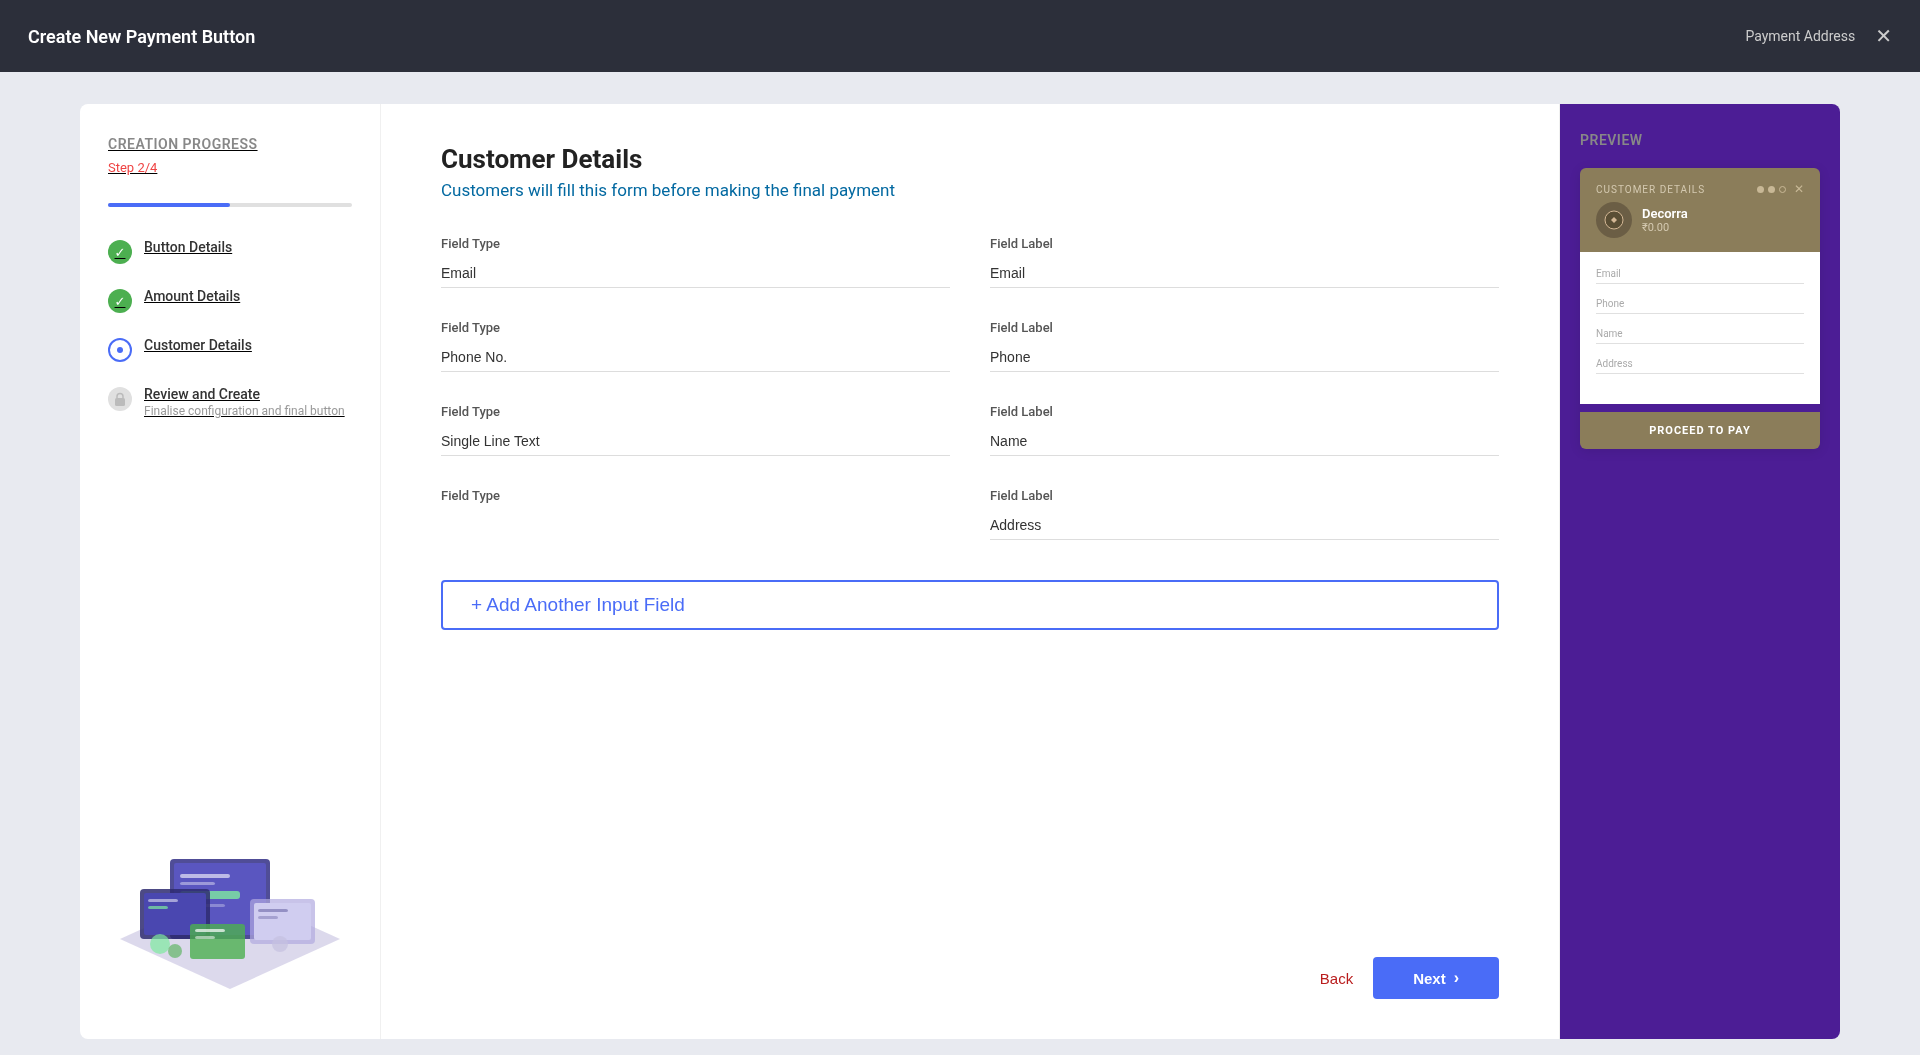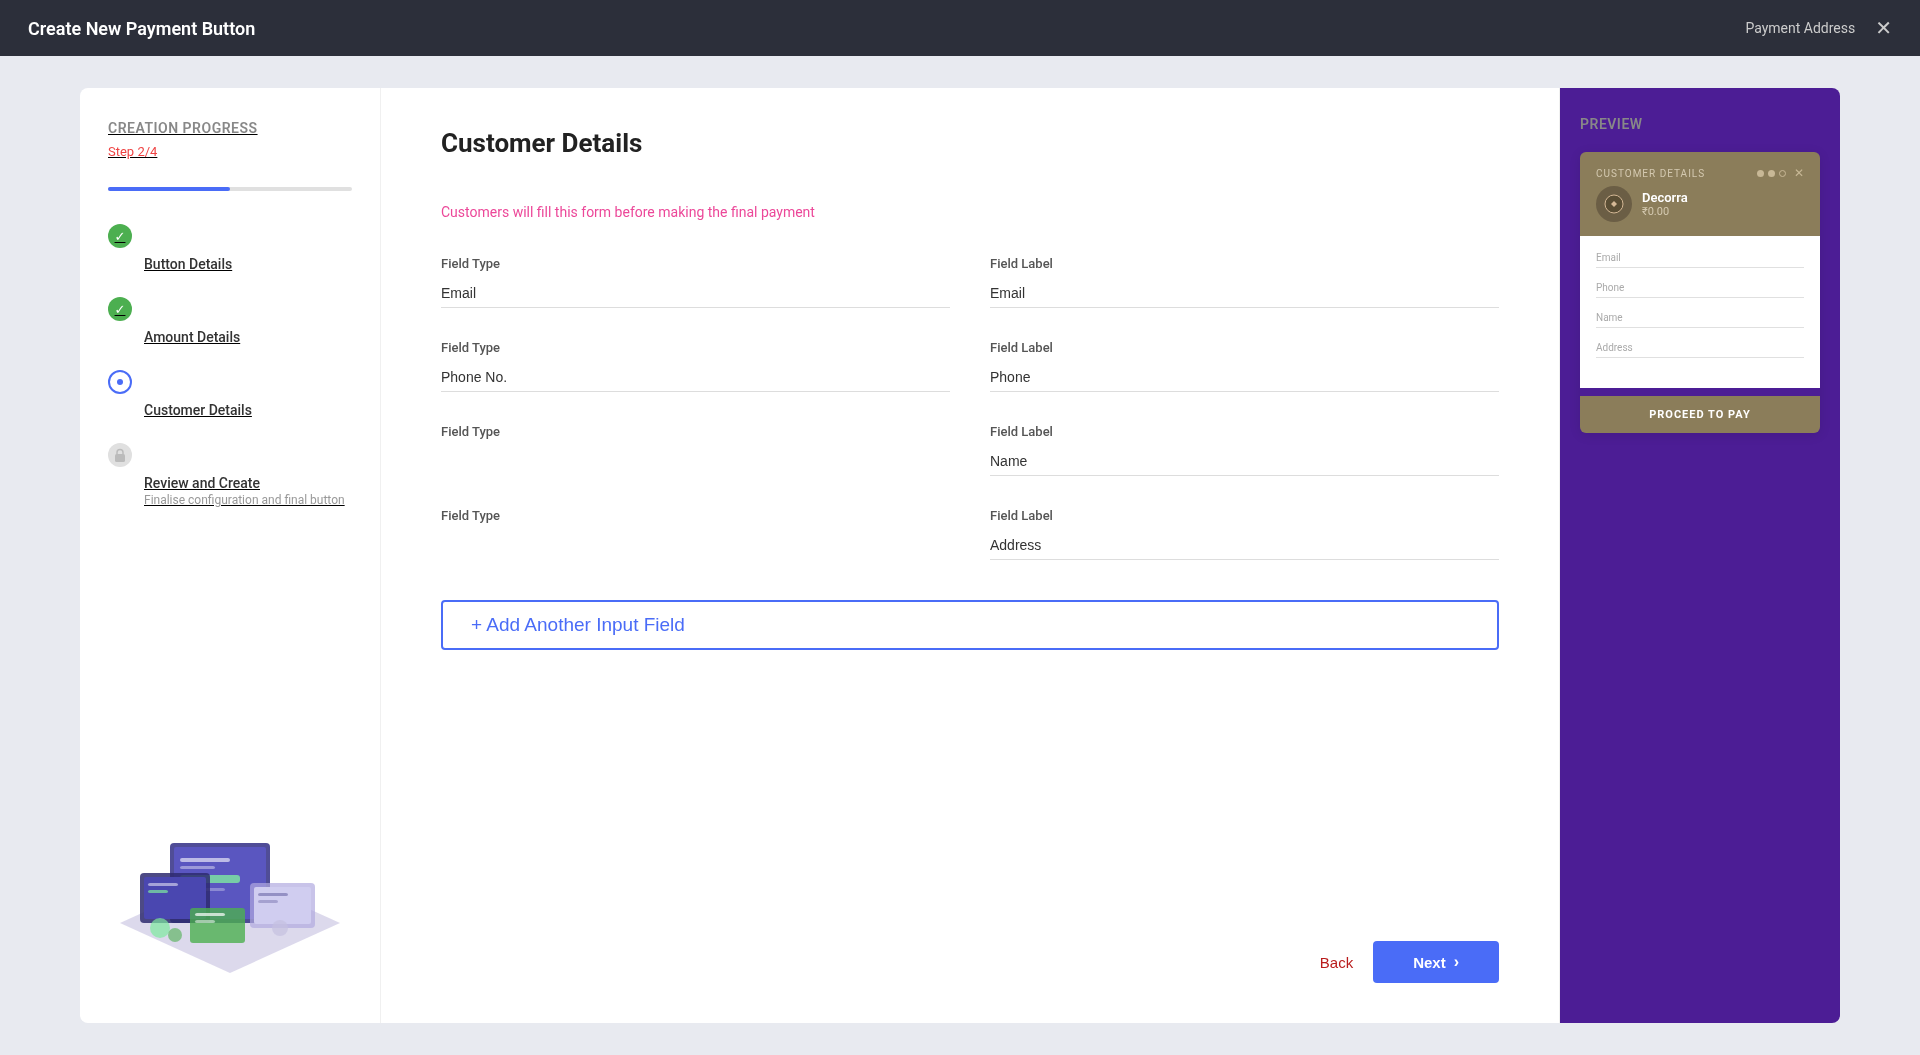--- a/index.html
+++ b/index.html
@@ -6,21 +6,21 @@
     body {
       font-family: -apple-system, BlinkMacSystemFont, 'Segoe UI', Roboto, sans-serif;
       background: #e8eaf0;
       min-height: 1055px;
       width: 1920px;
     }
 
     
     .topbar {
       background: #2c2f3a;
-      height: 56px;
+      height: 72px;
       display: flex;
       align-items: center;
       justify-content: space-between;
       padding: 0 28px;
       color: #fff;
     }
     .topbar-title {
       font-size: 18px;
       font-weight: 600;
       color: #fff;
@@ -120,21 +120,20 @@
     }
     .step-icon.locked {
       background: #e0e0e0;
       color: #aaa;
       font-size: 12px;
     }
     .step-text .step-name {
       font-size: 14px;
       font-weight: 500;
       color: #333;
-      margin-top: 33px;
     }
     .step-text .step-desc {
       font-size: 12px;
       color: #999;
       margin-top: 2px;
     }
 
     
     .illustration-area {
       position: absolute;
@@ -156,24 +155,23 @@
       display: flex;
       flex-direction: column;
     }
     .page-heading {
       font-size: 26px;
       font-weight: 700;
       color: #222;
       margin-bottom: 6px;
     }
     .page-subheading {
-      font-size: 14px;
-      color: #ec4899;
+      font-size: 17px;
+      color: #0369a1;
       margin-bottom: 36px;
-      margin-top: 40px;
     }
 
     
     .field-row {
       display: flex;
       gap: 40px;
       margin-bottom: 32px;
     }
     .field-group {
       flex: 1;
@@ -482,20 +480,21 @@
       <input class="field-input" type="text" value="Phone No." style="">
     </div>
     <div class="field-group">
       <div class="field-label">Field Label</div>
       <input class="field-input" type="text" value="Phone" style="">
     </div>
   </div>
         <div class="field-row">
     <div class="field-group">
       <div class="field-label">Field Type</div>
+      <input class="field-input" type="text" value="Single Line Text" style="">
     </div>
     <div class="field-group">
       <div class="field-label">Field Label</div>
       <input class="field-input" type="text" value="Name" style="">
     </div>
   </div>
         <div class="field-row">
     <div class="field-group">
       <div class="field-label">Field Type</div>
     </div>

